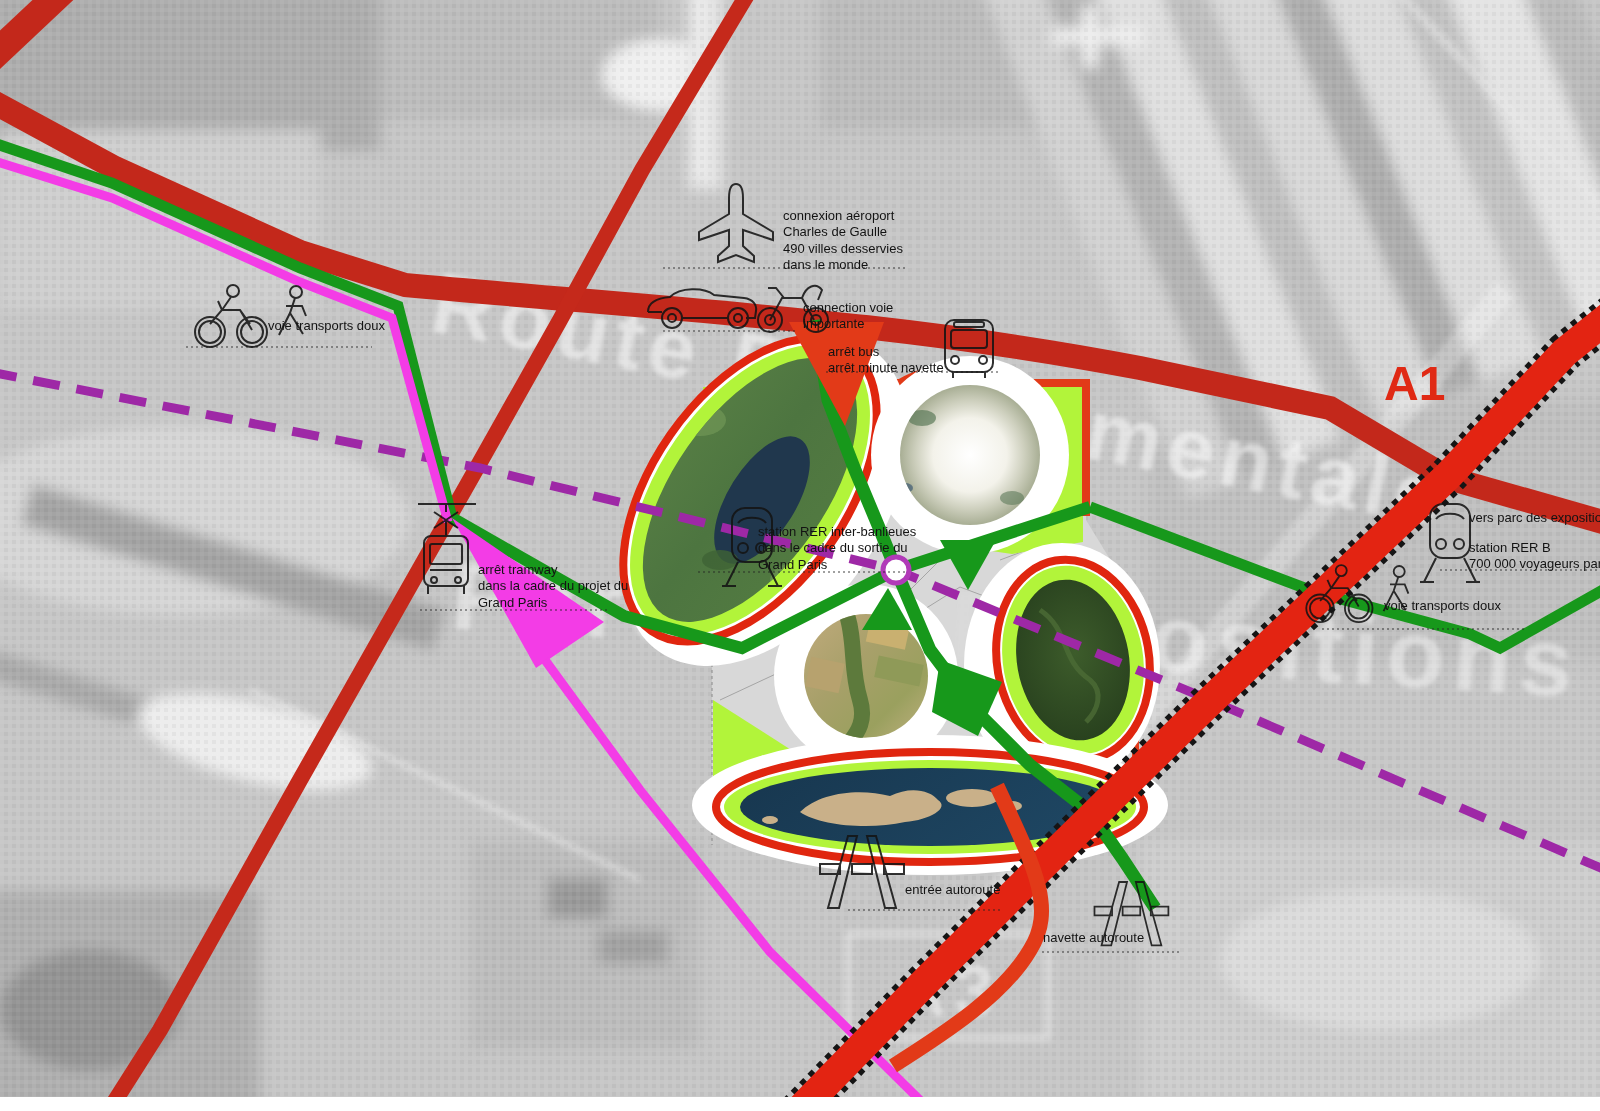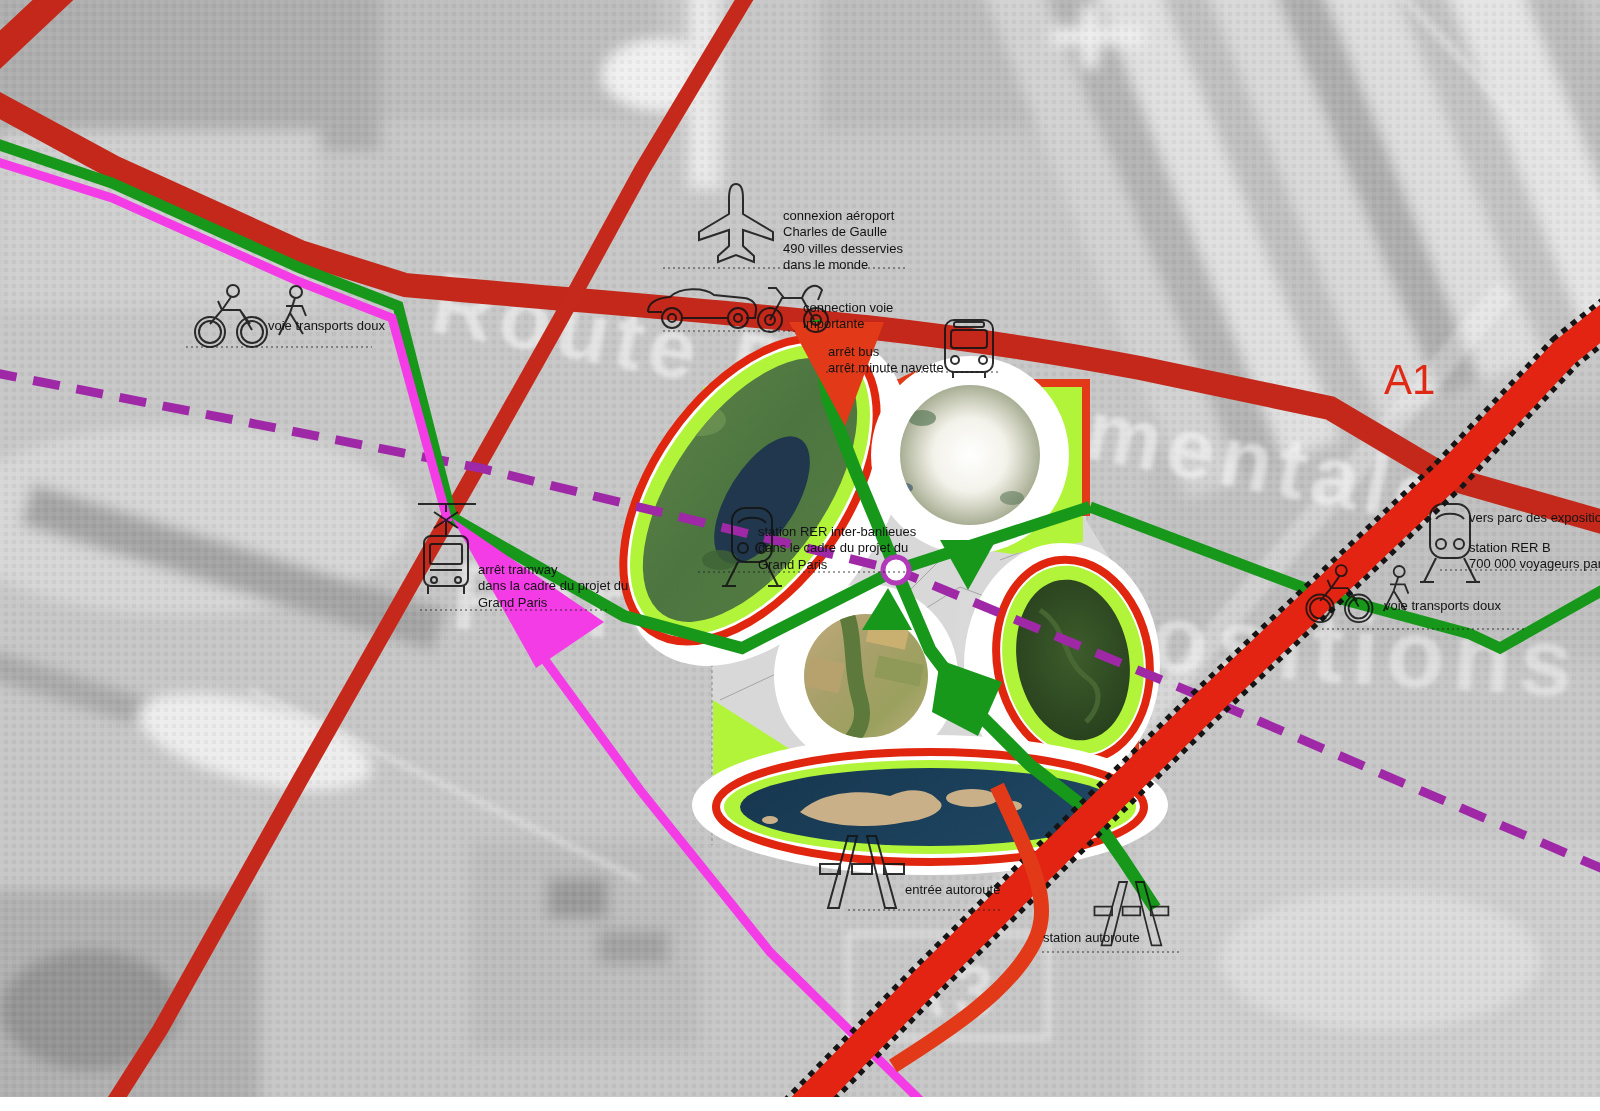--- a/index.html
+++ b/index.html
@@ -1,21 +1,21 @@
 <!DOCTYPE html>
 <html><head>
 <meta charset="utf-8">
 <style>
   html,body{margin:0;padding:0;background:#888;}
   .stage{position:relative;width:1600px;height:1111px;overflow:hidden;
          background:#bef264;font-family:"Liberation Sans",sans-serif;}
   .stage svg{position:absolute;left:0;top:0;}
   .ann{position:absolute;font-size:13px;line-height:1.25;color:#131313;
        white-space:pre-line;font-family:"Liberation Sans",sans-serif;}
-  .a1{position:absolute;font-size:42px;font-weight:400;color:#e02914;
+  .a1{position:absolute;font-size:48px;font-weight:700;color:#e02914;
       font-family:"Liberation Sans",sans-serif;}
   .wm{fill:#ffffff;fill-opacity:.5;font-weight:bold;letter-spacing:6px;
       filter:blur(2px);font-family:"Liberation Sans",sans-serif;}
   .wm2{fill:#ffffff;fill-opacity:.42;font-weight:bold;letter-spacing:8px;
       filter:blur(2px);font-family:"Liberation Sans",sans-serif;}
   .icon{stroke:#141414;stroke-width:2;fill:none;opacity:.88;}
   .leader{stroke:#222;stroke-width:1.2;stroke-dasharray:2 3;opacity:.85;}
   .street{stroke:#9f9f9f;stroke-width:1;fill:none;opacity:.9;}
 </style>
 </head>
@@ -351,24 +351,24 @@
 dans le monde</div>
 <div class="ann" style="left:803px;top:300px;width:140px">connection voie
 importante</div>
 <div class="ann" style="left:828px;top:344px;width:190px">arrêt bus
 arrêt minute navette</div>
 <div class="ann" style="left:268px;top:318px;width:160px">voie transports doux</div>
 <div class="ann" style="left:478px;top:562px;width:180px">arrêt tramway
 dans la cadre du projet du
 Grand Paris</div>
 <div class="ann" style="left:758px;top:524px;width:200px">station RER inter-banlieues
-dans le cadre du projet du
+dans le cadre du sortie du
 Grand Paris</div>
 <div class="ann" style="left:1469px;top:510px;width:160px">vers parc des expositions</div>
 <div class="ann" style="left:1469px;top:540px;width:170px">station RER B
 700 000 voyageurs par jour</div>
 <div class="ann" style="left:1384px;top:598px;width:160px">voie transports doux</div>
 <div class="ann" style="left:905px;top:882px;width:140px">entrée autoroute</div>
-<div class="ann" style="left:1043px;top:930px;width:140px">station autoroute</div>
+<div class="ann" style="left:1043px;top:930px;width:140px">navette autoroute</div>
 <div class="a1" style="left:1384px;top:356px">A1</div>
 
 <div style="position:absolute;left:0;top:1097px;width:1600px;height:14px;background:#fff"></div>
 </div>
 
 </body></html>

